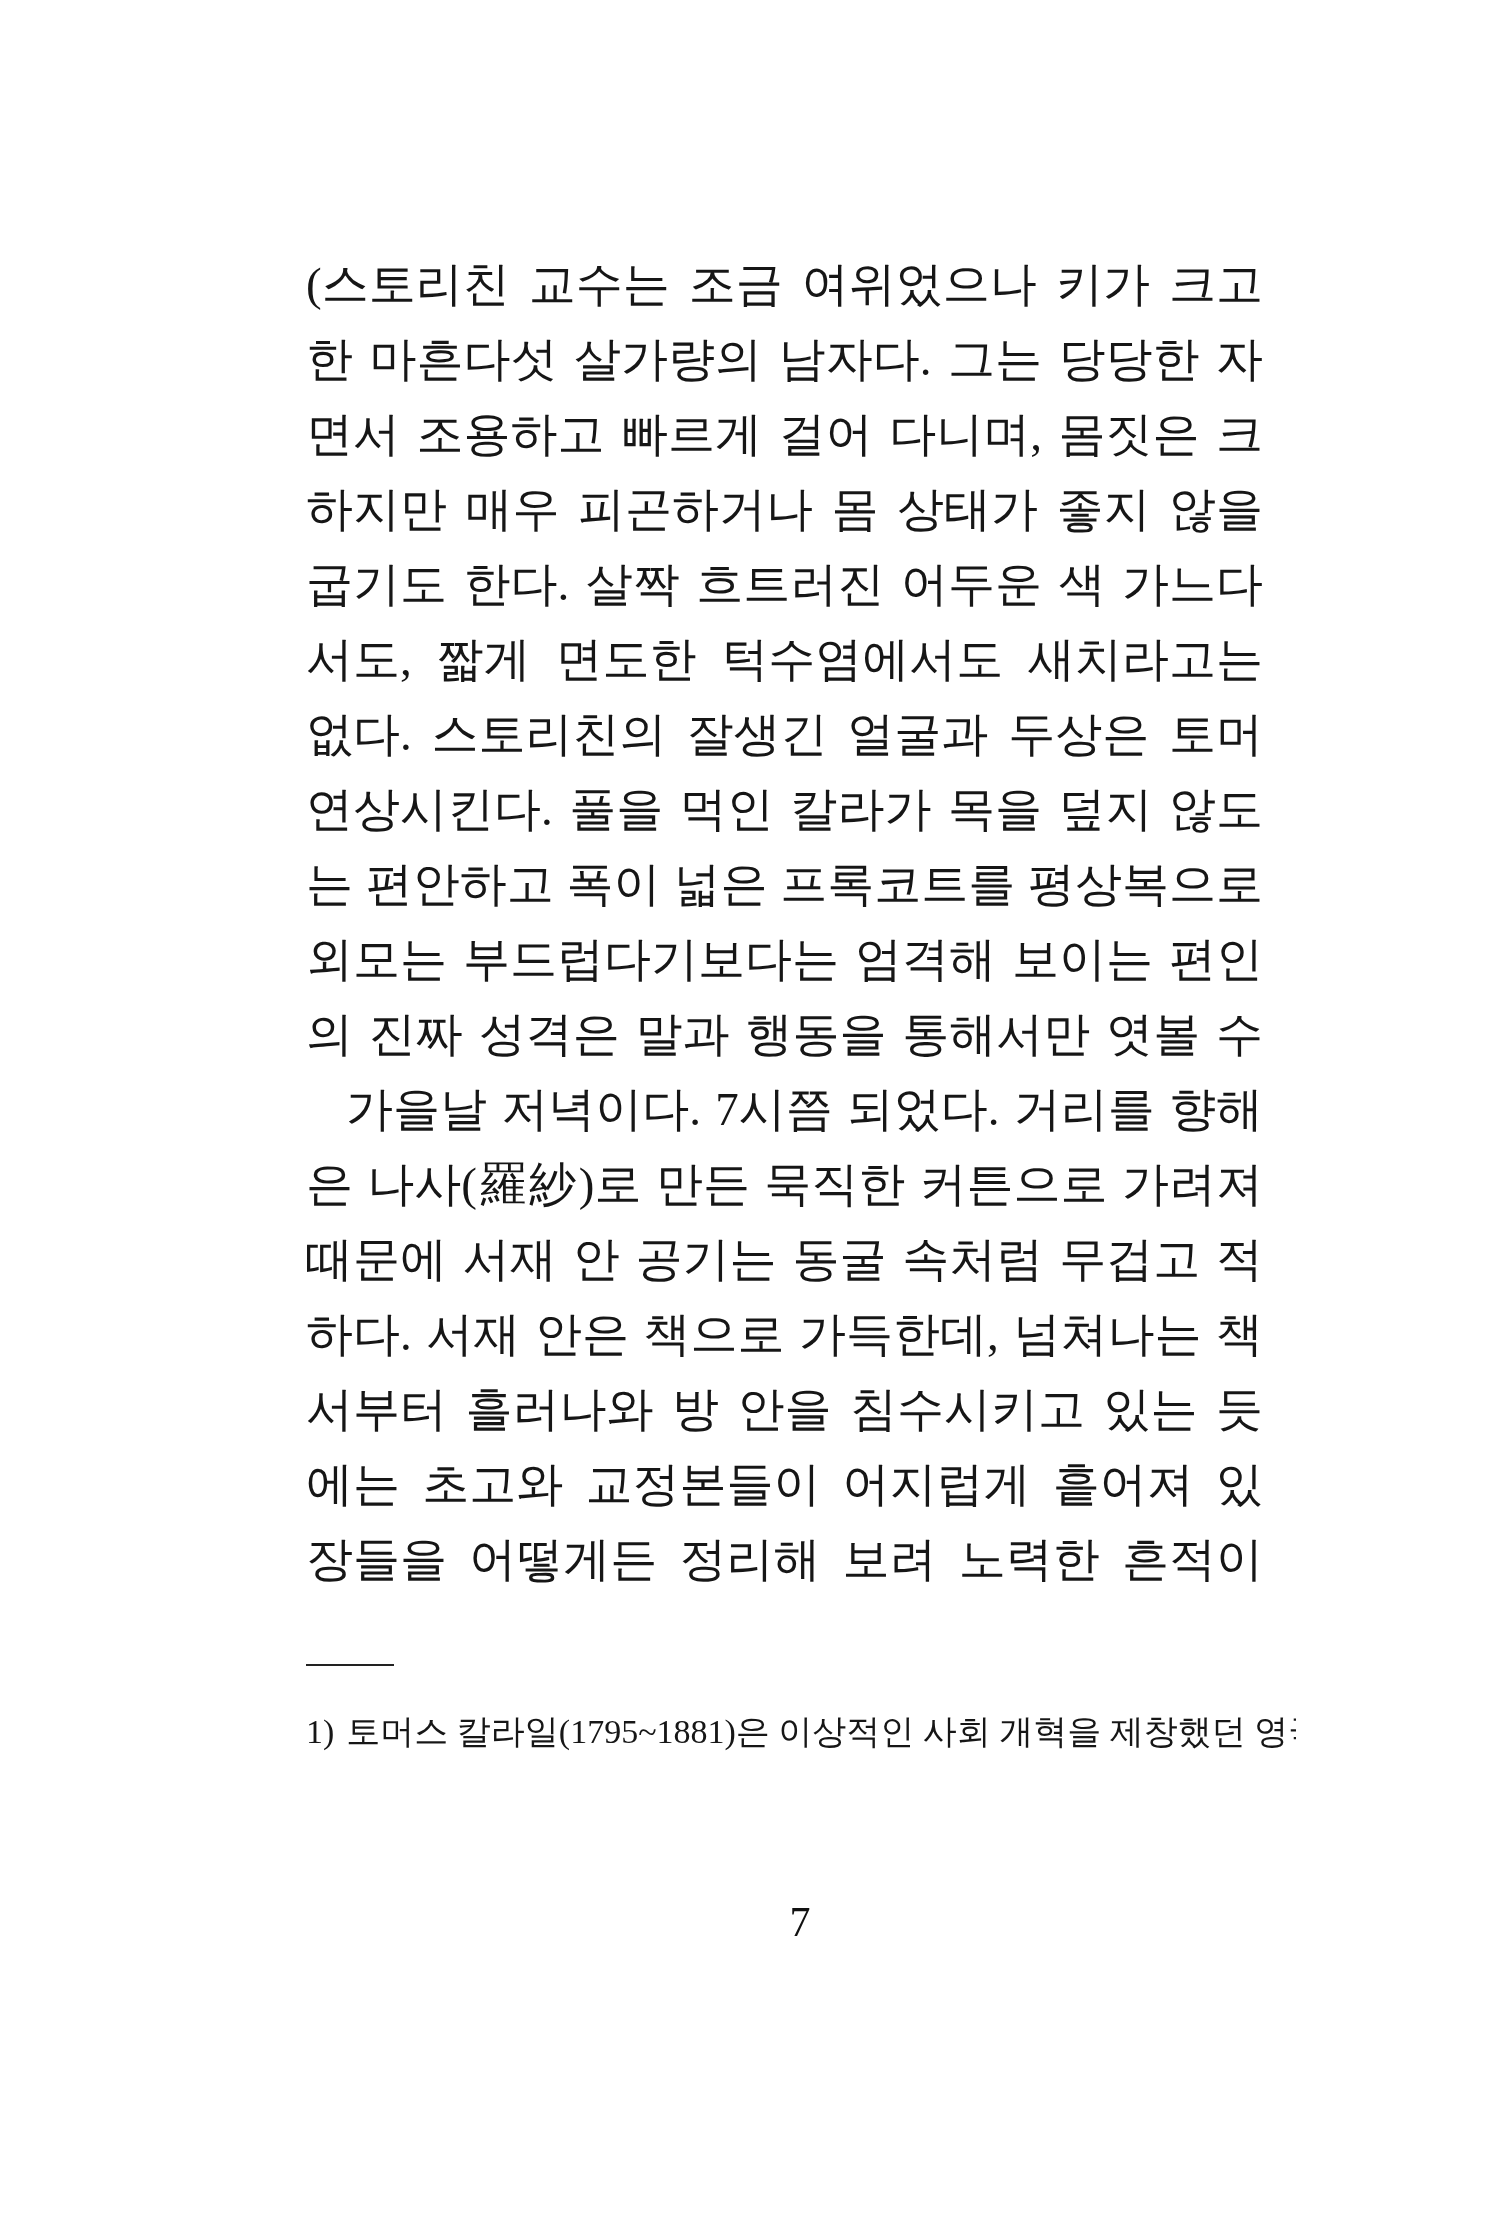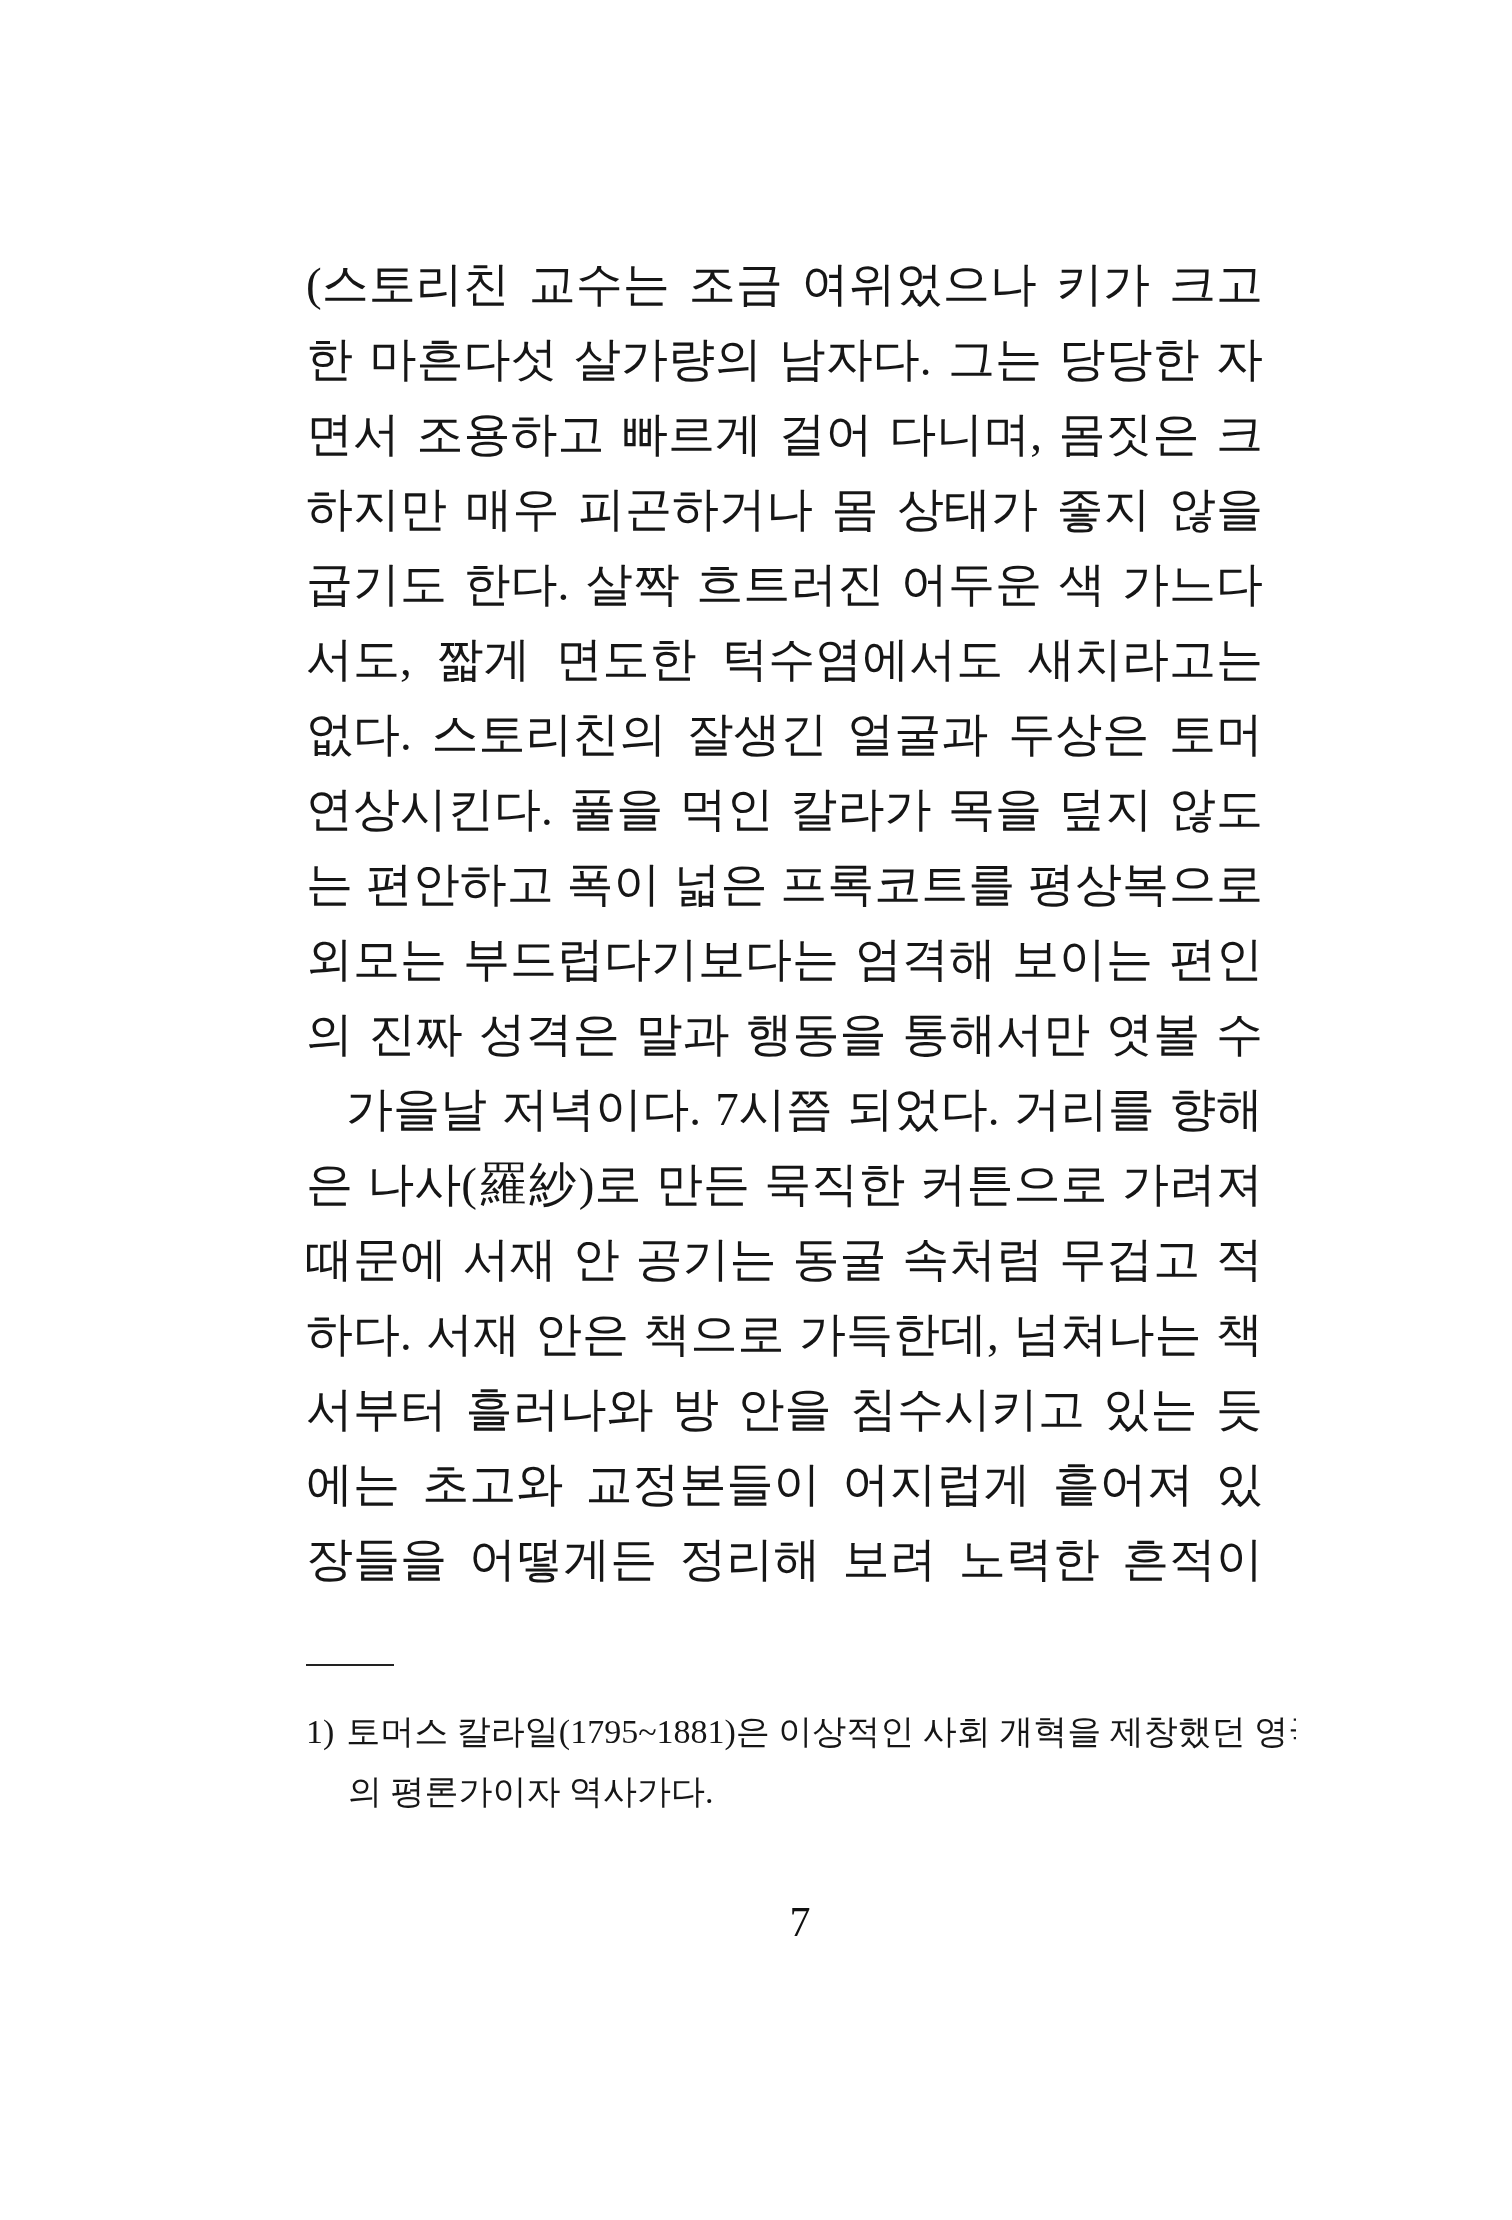--- a/index.html
+++ b/index.html
@@ -104,18 +104,17 @@
     <div class="line">에는 초고와 교정본들이 어지럽게 흩어져 있다. 책과 종잇</div>
     <div class="line">장들을 어떻게든 정리해 보려 노력한 흔적이 있긴 하지만,</div>
   </div>
 
   <div class="footnote-rule"></div>
 
   <div class="footnote">
     <div class="fn-line">
       <span class="fn-marker">1)</span><span>토머스 칼라일(1795~1881)은 이상적인 사회 개혁을 제창했던 영국</span>
     </div>
-    <div class="fn-line cont">의 평론가이자 역사가다.</div>
   </div>
 
   <div class="page-number">7</div>
 
 </div>
 
 </body></html>

